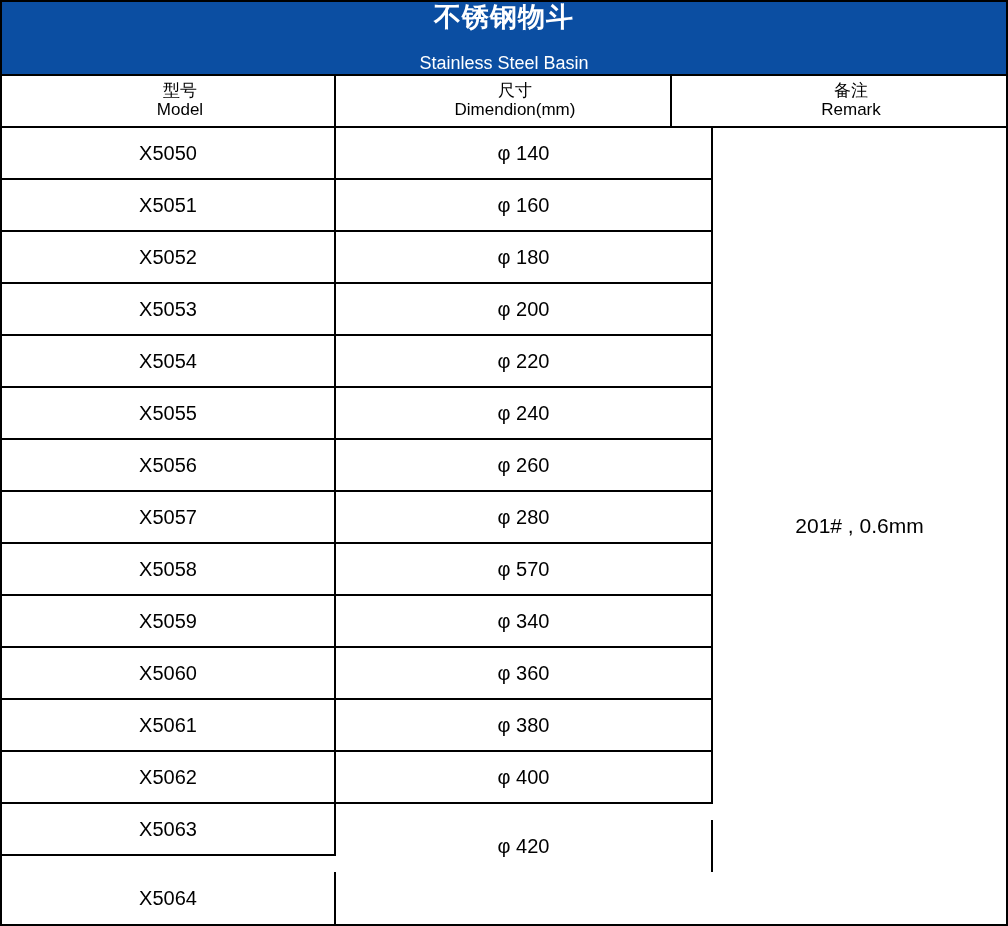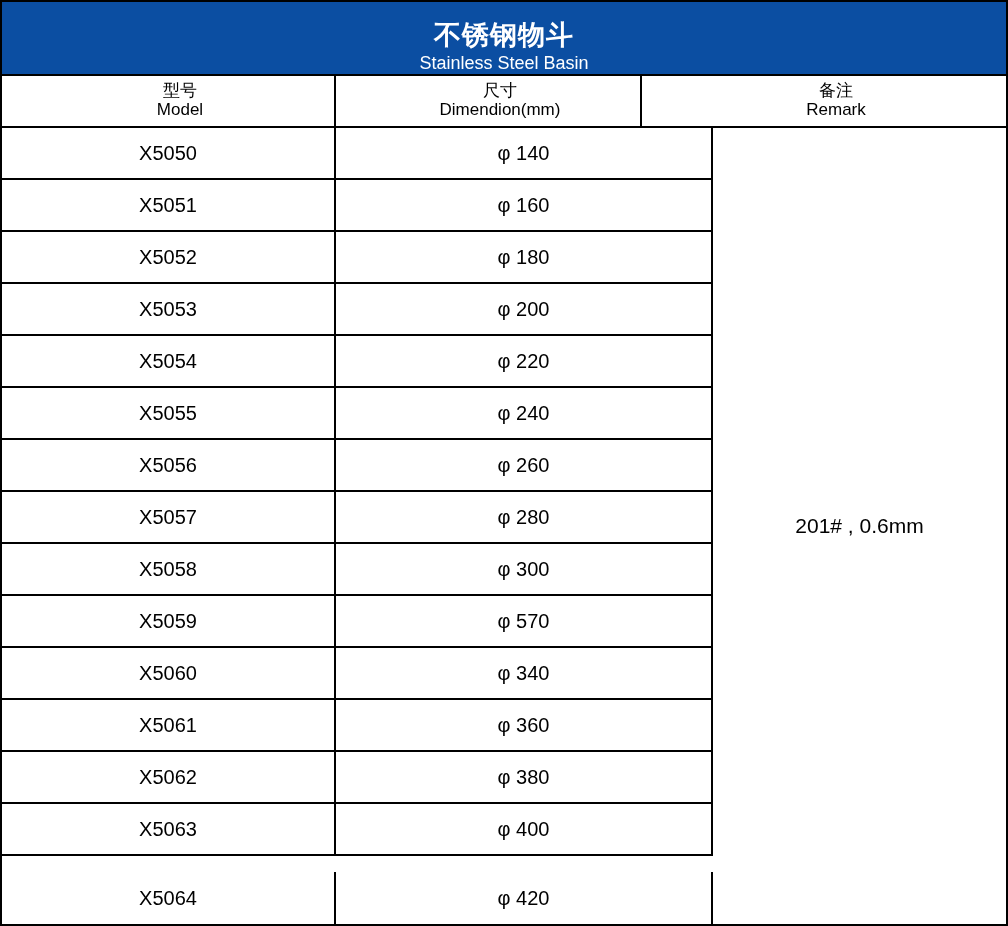--- a/index.html
+++ b/index.html
@@ -26,21 +26,21 @@
   .title-bar {
     background: #0b4ea2;
     color: #ffffff;
     text-align: center;
     height: 80px;
     box-sizing: border-box;
     border-bottom: 2px solid #000000;
     display: flex;
     flex-direction: column;
     align-items: center;
-    justify-content: flex-end;
+    justify-content: space-between;
     line-height: 1.15;
   }
   .title-cn {
     font-size: 27px;
     font-weight: bold;
     letter-spacing: 1px;
   }
   .title-en {
     font-size: 18px;
     font-weight: normal;
@@ -76,21 +76,21 @@
     justify-content: center;
     box-sizing: border-box;
     border-right: 2px solid #000000;
     line-height: 1.1;
     padding-left: 24px;
   }
   .head-cell:last-child { border-right: none; }
   .head-cell .cn { font-size: 17px; }
   .head-cell .en { font-size: 17px; }
   .hc-model { width: 334px; }
-  .hc-dim { width: 306px; }
+  .hc-dim { width: 336px; }
   .hc-remark { flex: 1 1 auto; }
 
   .cell {
     height: 52px;
     box-sizing: border-box;
     border-bottom: 2px solid #000000;
     border-right: 2px solid #000000;
     display: flex;
     align-items: center;
     justify-content: center;
@@ -155,21 +155,20 @@
 
       <div class="col-dims">
         <div class="cell">φ 140</div>
         <div class="cell">φ 160</div>
         <div class="cell">φ 180</div>
         <div class="cell">φ 200</div>
         <div class="cell">φ 220</div>
         <div class="cell">φ 240</div>
         <div class="cell">φ 260</div>
         <div class="cell">φ 280</div>
-        <div class="cell">φ 300</div>
         <div class="cell">φ 570</div>
         <div class="cell">φ 340</div>
         <div class="cell">φ 360</div>
         <div class="cell">φ 380</div>
         <div class="cell">φ 400</div>
         <div class="cell last">φ 420</div>
       </div>
 
       <div class="col-remark">
         <div class="remark-cell">201# , 0.6mm</div>

